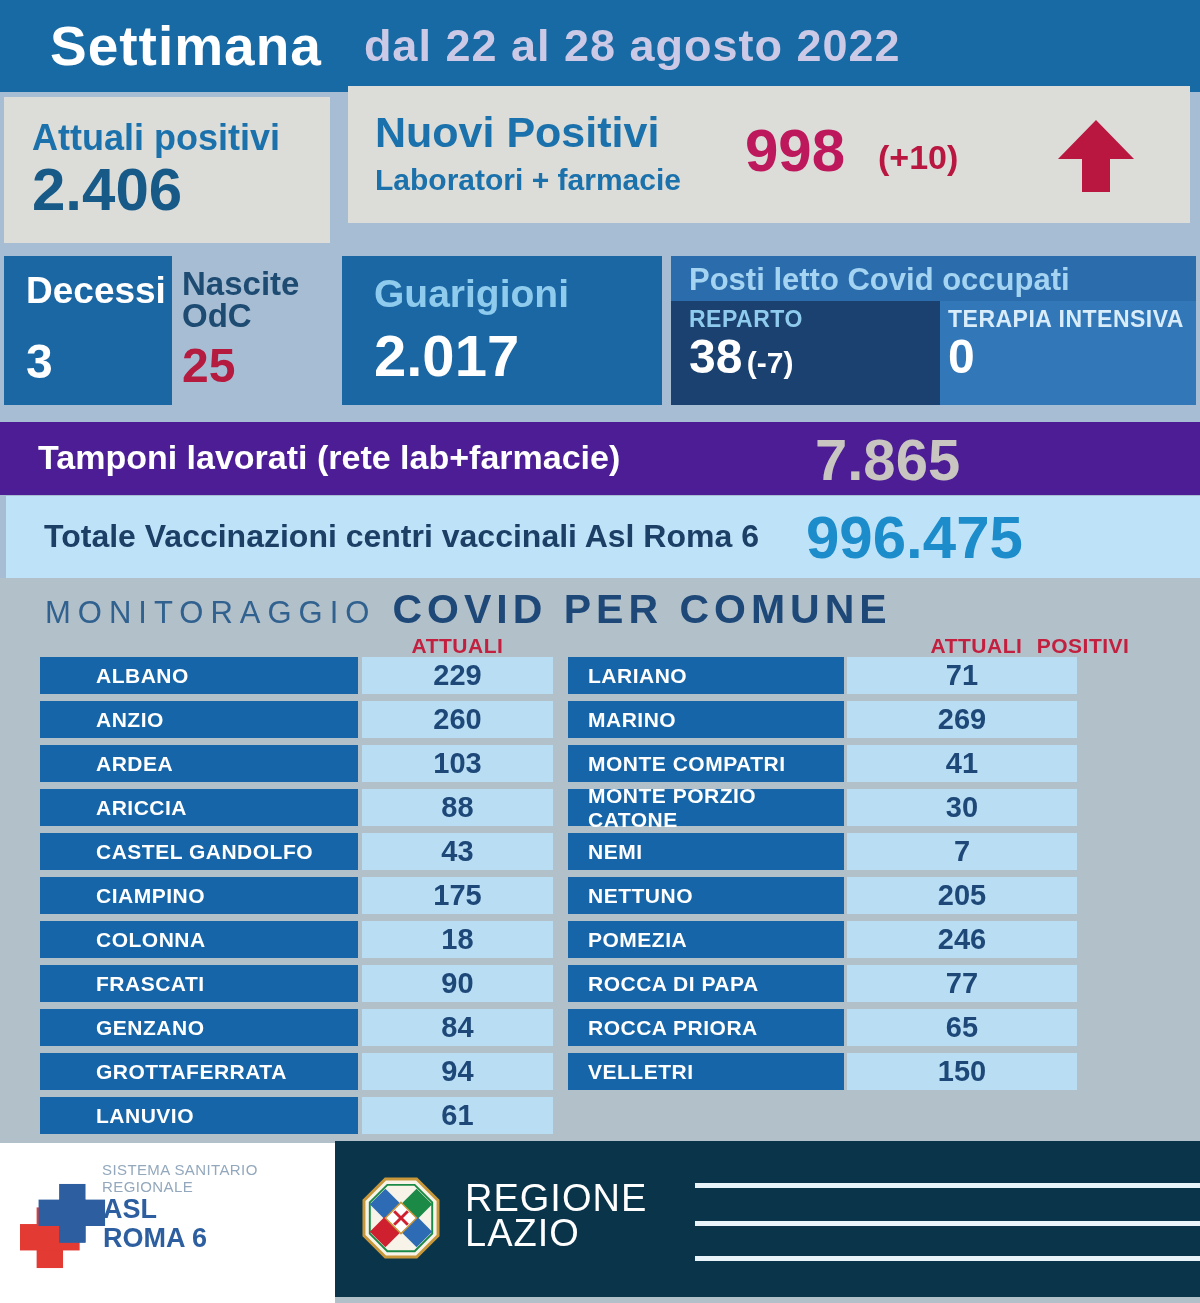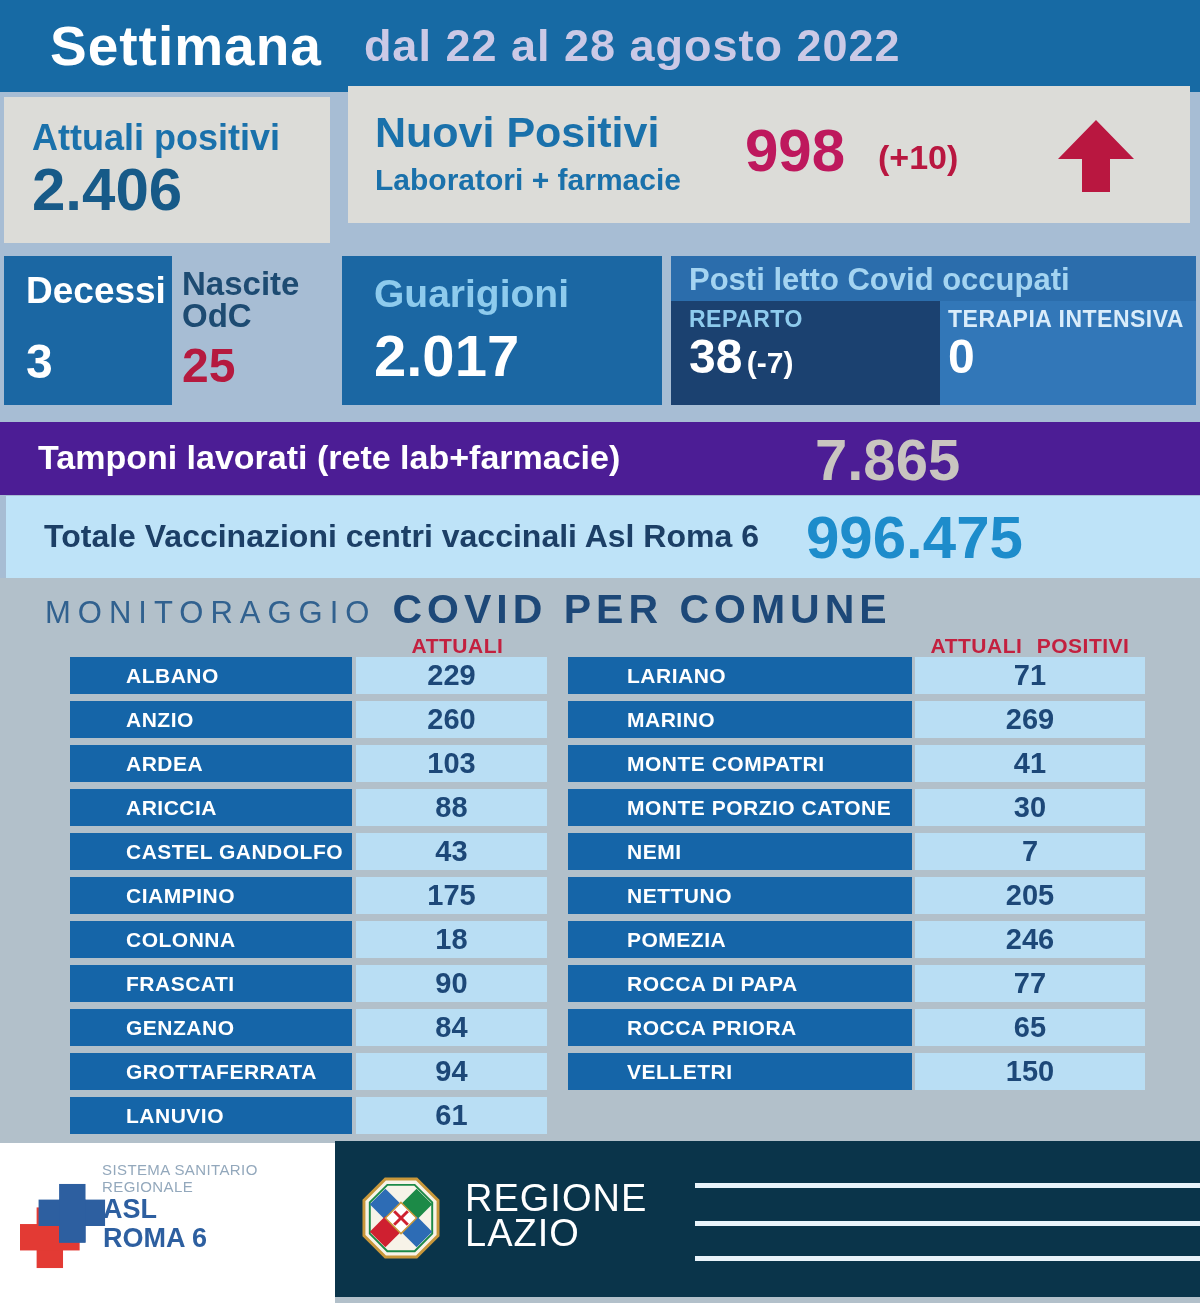--- a/index.html
+++ b/index.html
@@ -64,23 +64,23 @@
   .colhead.left{left:362px;width:191px;}
   .colhead.right{left:915px;width:230px;}
 
   .table{position:absolute;top:657px;}
   .table.left{left:40px;}
   .table.right{left:568px;}
   .row{display:flex;height:37px;margin-bottom:7px;}
   .cell{display:flex;align-items:center;box-sizing:border-box;}
   .cell.name{background:#1565a8;color:#ffffff;font-size:21px;font-weight:800;letter-spacing:0.5px;}
   .cell.value{background:#b9def4;color:#1d4878;font-size:29px;font-weight:800;justify-content:center;}
-  .table.left .name{width:282px;margin-right:4px;padding-left:56px;margin-left:30px;}
+  .table.left .name{width:318px;margin-right:4px;padding-left:56px;}
   .table.left .value{width:191px;}
-  .table.right .name{width:344px;margin-right:3px;padding-left:59px;}
+  .table.right .name{width:276px;margin-right:3px;padding-left:20px;}
   .table.right .value{width:230px;}
 
   
   .f-white{position:absolute;left:0;top:1143px;width:335px;height:160px;background:#ffffff;}
   .f-white .ssr{position:absolute;left:102px;top:18px;font-size:15px;color:#93a8bc;letter-spacing:0.4px;}
   .f-white .logo{position:absolute;left:20px;top:40px;}
   .f-white .asl{position:absolute;left:103px;top:52px;font-size:27px;font-weight:700;color:#2d5fa0;line-height:1.08;}
   .f-navy{position:absolute;left:335px;top:1141px;width:865px;height:156px;background:#0a344a;}
   .f-navy .crest{position:absolute;left:27px;top:36px;}
   .f-navy .regione{position:absolute;left:130px;top:40px;font-size:38px;font-weight:400;color:#ffffff;line-height:0.92;letter-spacing:1px;}

